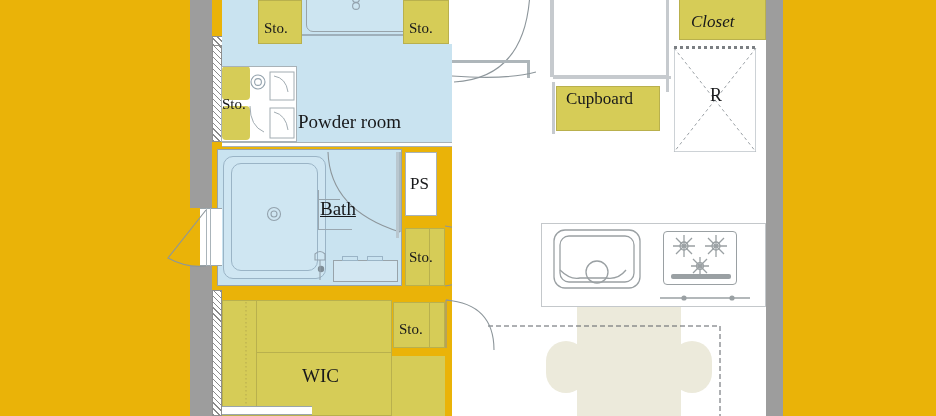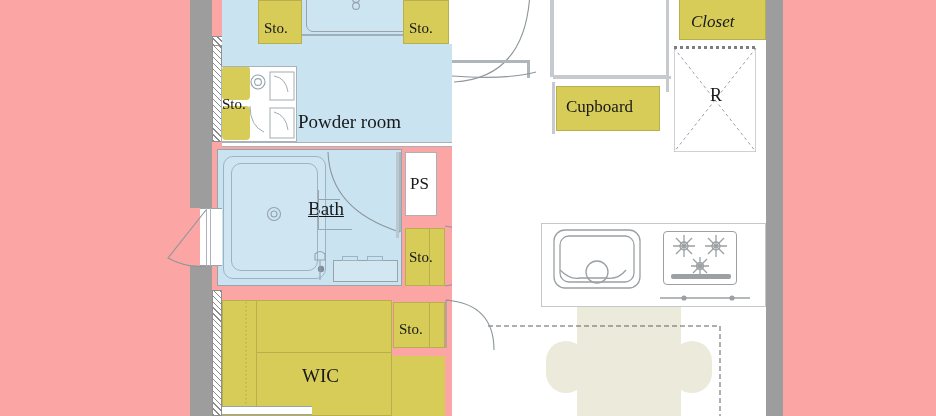--- a/index.html
+++ b/index.html
@@ -1,17 +1,17 @@
 <!DOCTYPE html>
 <html><head>
 <meta charset="utf-8">
 <style>
   html,body{margin:0;padding:0;background:#ffffff;}
   body{width:936px;height:416px;overflow:hidden;font-family:"Liberation Serif",serif;}
-  #plan{position:relative;width:936px;height:416px;background:#fca5a5;}
+  #plan{position:relative;width:936px;height:416px;background:#eab308;}
 
   
   .abs{position:absolute;box-sizing:border-box;}
   .wallgray{background:#9d9d9d;}
   .hatch{
     background:
       repeating-linear-gradient(45deg,
         #8a8a8a 0px, #8a8a8a 0.8px,
         #ffffff 0.8px, #ffffff 4.2px);
     border:1px solid #8e8e8e;
@@ -109,21 +109,21 @@
     <circle cx="5" cy="5" r="3.2" fill="#7f8d96"></circle>
   </svg>
 
   <svg style="left:326px;top:150px;width:86px;height:100px;">
     <path d="M2 2 q2 58 72 80" class="stroke-door"></path>
     <path d="M74 2 L74 82" class="stroke-door"></path>
   </svg>
   <div class="abs" style="left:396px;top:152px;width:3px;height:86px;background:#b9c7cf;"></div>
 
   <div class="abs" style="left:318px;top:199px;width:22px;height:1px;background:#95a3ac;"></div>
-  <span class="lbl lbl-room" style="left:308px;top:199px;text-decoration:underline;">Bath</span>
+  <span class="lbl lbl-room" style="left:320px;top:199px;text-decoration:underline;">Bath</span>
   <div class="abs" style="left:318px;top:190px;width:34px;height:40px;border-left:1px solid #9aa7b0;border-bottom:1px solid #9aa7b0;"></div>
 
   <svg style="left:309px;top:250px;width:22px;height:34px;">
     <path d="M6 4 q5 -5 10 0 l0 6 l-10 0 z" class="stroke-fix"></path>
     <path d="M11 10 L11 30" class="stroke-fix"></path>
   </svg>
   <div class="abs box-thin2" style="left:333px;top:260px;width:65px;height:22px;background:#d3e7f2;"></div>
   <div class="abs" style="left:342px;top:256px;width:16px;height:5px;border:1px solid #9ab4c6;"></div>
   <div class="abs" style="left:367px;top:256px;width:16px;height:5px;border:1px solid #9ab4c6;"></div>
 
@@ -189,21 +189,21 @@
   <div class="abs room-white" style="left:674px;top:48px;width:82px;height:104px;border:1px solid #cdd2d6;border-top:none;"></div>
   <svg style="left:674px;top:48px;width:82px;height:104px;">
     <path d="M0 0 L82 104 M82 0 L0 104" class="stroke-dashfine"></path>
   </svg>
   <div class="abs" style="left:674px;top:46px;width:82px;height:3px;
               background:repeating-linear-gradient(90deg,#7b7f83 0 3px,transparent 3px 6px);"></div>
   <span class="lbl lbl-r" style="left:710px;top:86px;">R</span>
 
   <div class="abs fill-yellow" style="left:556px;top:86px;width:104px;height:45px;"></div>
   <div class="abs" style="left:556px;top:86px;width:104px;height:45px;border:1px solid #b9b04d;"></div>
-  <span class="lbl lbl-md" style="left:566px;top:98px;text-align:center;">Cupboard</span>
+  <span class="lbl lbl-md" style="left:566px;top:90px;text-align:center;">Cupboard</span>
   <div class="abs" style="left:552px;top:82px;width:3px;height:52px;background:#c6cace;"></div>
 
   <div class="abs room-white" style="left:541px;top:223px;width:225px;height:84px;border:1px solid #c4c8cb;"></div>
 
   <svg style="left:552px;top:228px;width:92px;height:64px;">
     <rect x="2" y="2" width="86" height="58" rx="11" class="stroke-kit"></rect>
     <rect x="8" y="8" width="74" height="46" rx="9" class="stroke-kit"></rect>
     <path d="M8 42 q10 10 20 8 l26 0 q12 2 20 -8" class="stroke-kit"></path>
     <circle cx="45" cy="44" r="11" class="stroke-kit"></circle>
   </svg>

